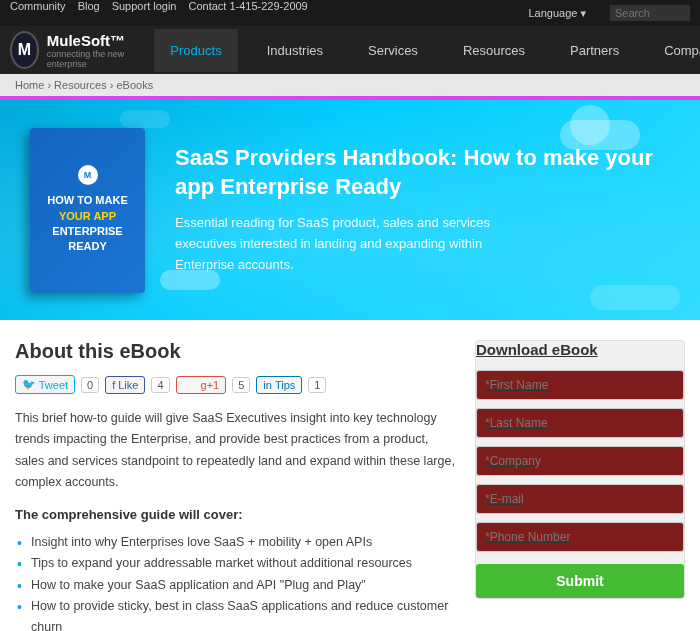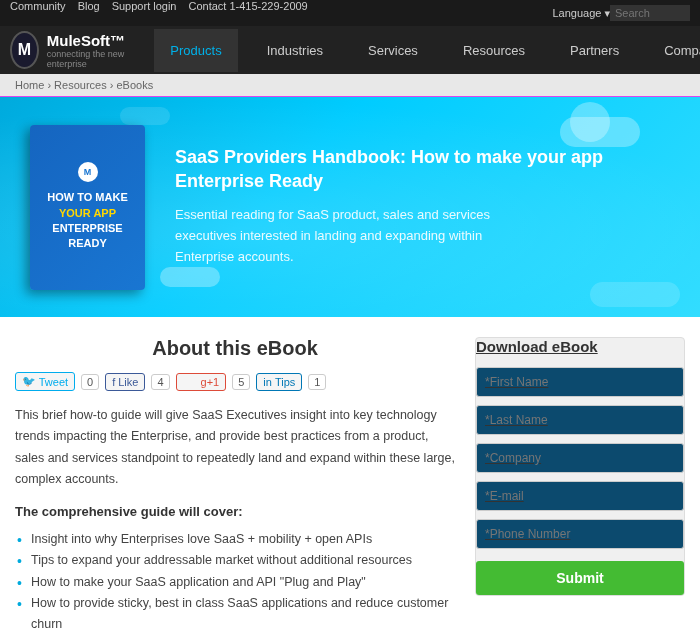--- a/index.html
+++ b/index.html
@@ -10,21 +10,21 @@
       background: #1a1a1a;
       color: #ccc;
       font-size: 11px;
       display: flex;
       justify-content: space-between;
       padding: 0 10px;
       height: 26px;
     }
     .top-bar-left { display: flex; gap: 12px; }
     .top-bar-left a, .top-bar-right a { color: #ccc; text-decoration: none; font-size: 11px; }
-    .top-bar-right { display: flex; align-items: center; gap: 0; }
+    .top-bar-right { display: flex; align-items: center; gap: 24px; }
     .language-btn { background: none; border: none; color: #ccc; font-size: 11px; cursor: pointer; }
     .search-box { background: #333; border: none; color: #ccc; padding: 2px 5px; font-size: 11px; width: 80px; }
 
     
     .main-nav {
       background: #222;
       display: flex;
       align-items: center;
       padding: 0 10px;
       height: 48px;
@@ -116,56 +116,55 @@
       font-weight: bold;
       text-align: center;
       line-height: 1.4;
       text-transform: uppercase;
     }
     .book-title-text .highlight { color: #ffd700; }
 
     .hero-content { position: relative; z-index: 1; }
     .hero-title {
       color: white;
-      font-size: 18px;
+      font-size: 22px;
       font-weight: bold;
       line-height: 1.3;
       margin-bottom: 12px;
     }
     .hero-desc {
       color: rgba(255,255,255,0.9);
       font-size: 13px;
       line-height: 1.6;
       max-width: 350px;
     }
 
     
     .breadcrumb-bar {
       background: #e8e8e8;
       padding: 5px 15px;
       font-size: 11px;
       color: #666;
-      border-bottom: 1px solid #d946ef;
+      border-bottom: 4px solid #d946ef;
     }
 
     
     .content-area {
       display: flex;
       padding: 20px 15px;
       gap: 20px;
     }
     .main-content { flex: 1; }
     .sidebar { width: 210px; min-width: 210px; }
 
     h2.section-title {
       font-size: 20px;
       font-weight: bold;
       color: #333;
       margin-bottom: 12px;
-      text-align: center;
     }
 
     
     .social-buttons {
       display: flex;
       align-items: center;
       gap: 6px;
       margin-bottom: 14px;
     }
     .social-btn {
@@ -239,21 +238,21 @@
       color: #333;
       margin-bottom: 12px;
     }
     .form-input {
       width: 100%;
       border: 1px solid #ccc;
       border-radius: 3px;
       padding: 7px 8px;
       font-size: 12px;
       color: #999;
-      background: #0c4a6e;
+      background: #7f1d1d;
       margin-bottom: 8px;
       display: block;
     }
     .submit-btn {
       width: 100%;
       background: #44bb33;
       color: white;
       border: none;
       border-radius: 3px;
       padding: 9px;

